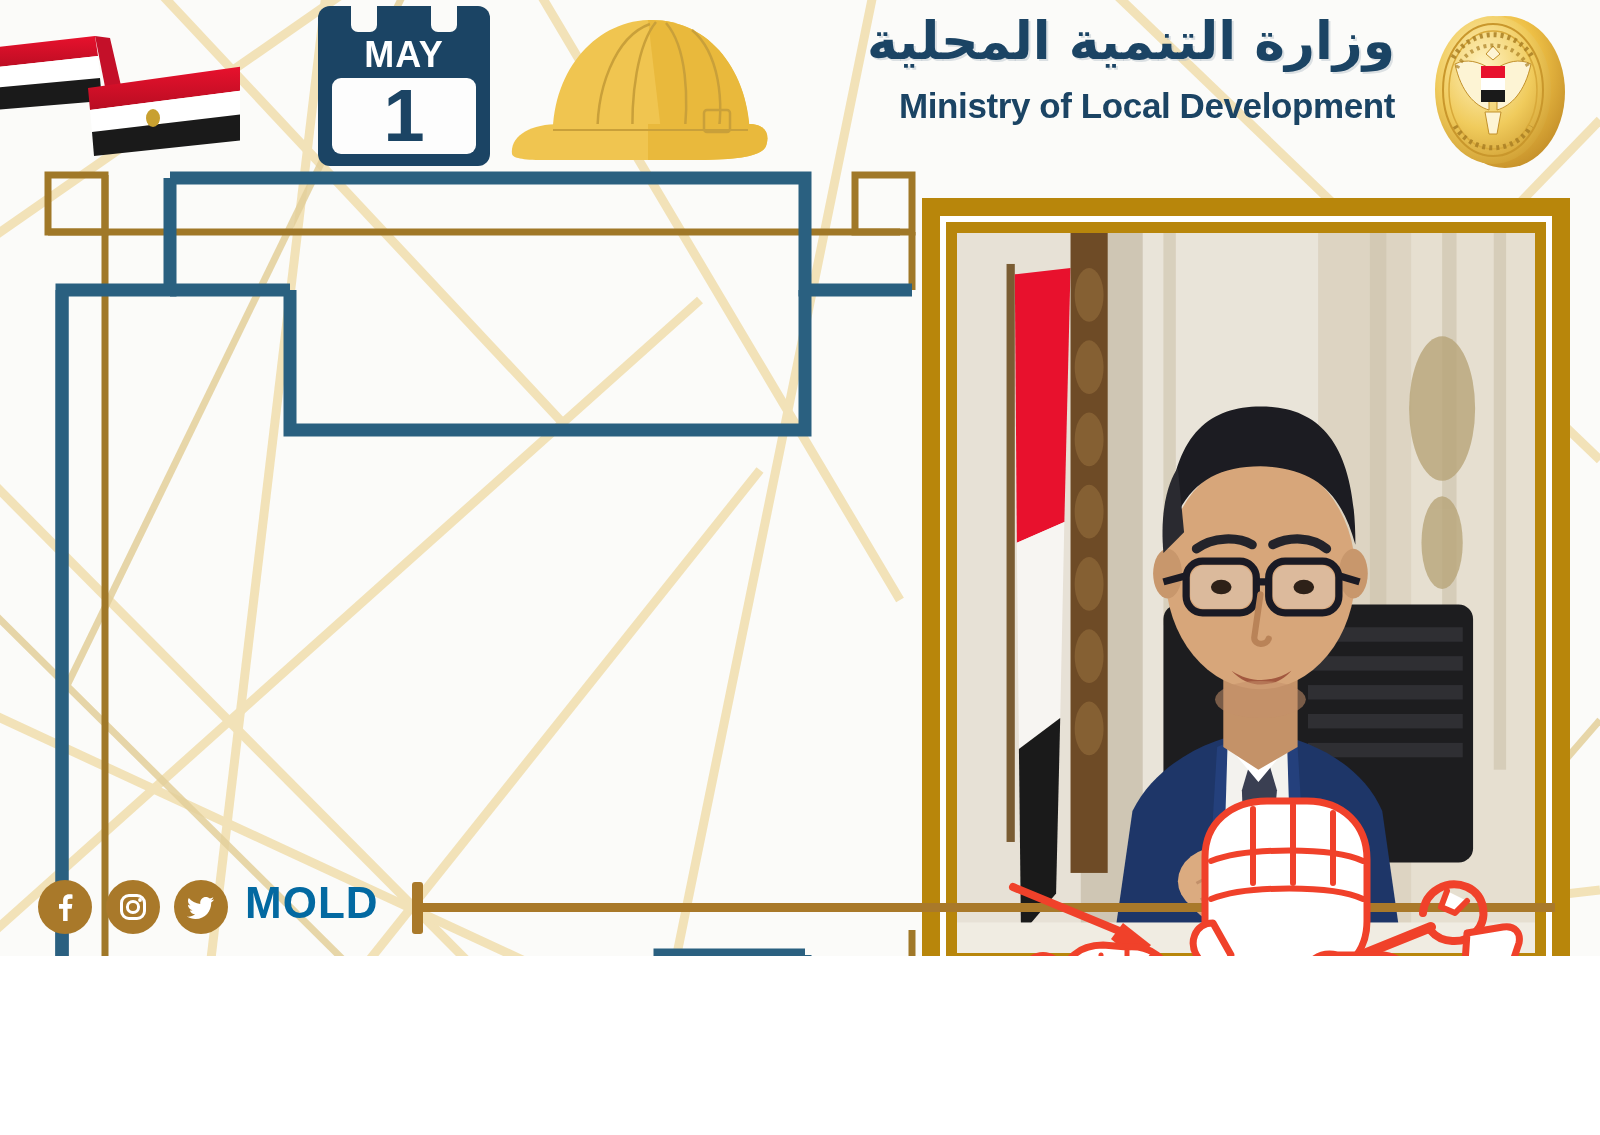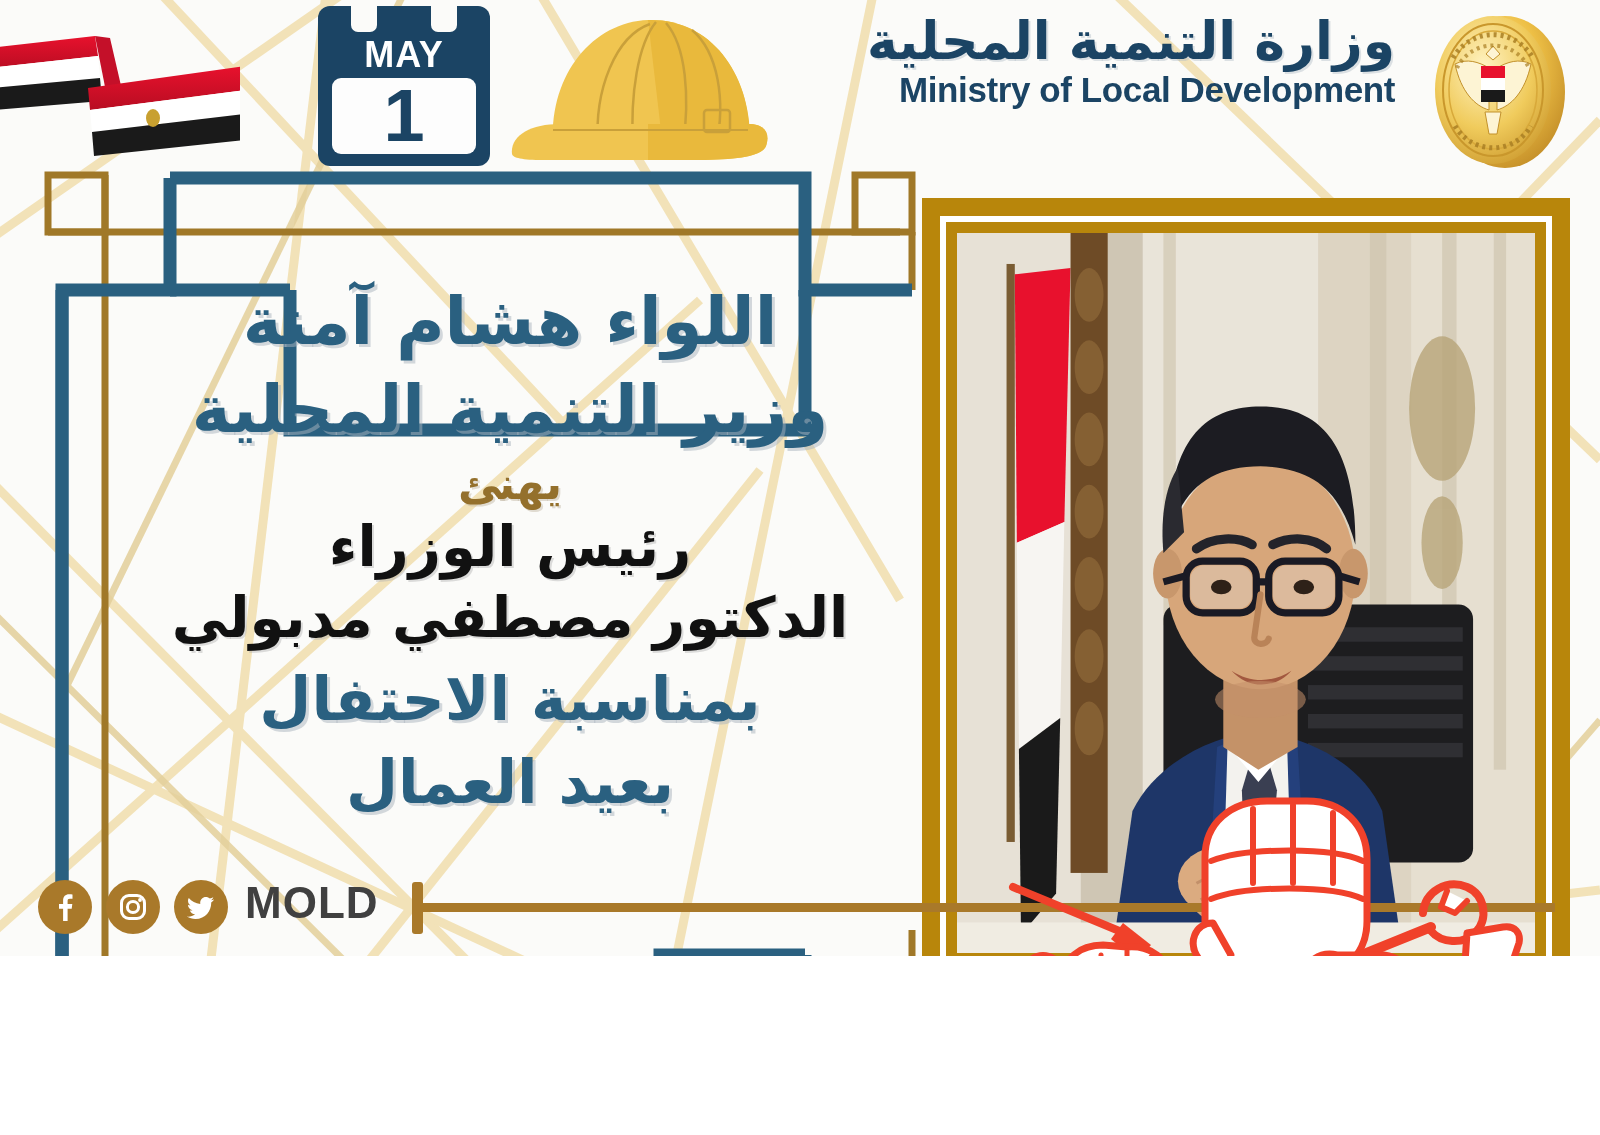--- a/index.html
+++ b/index.html
@@ -59,21 +59,21 @@
   }
   .min-ar{
     color:#1b4464;font-weight:bold;font-size:52px;line-height:1.05;
     direction:rtl;
     text-shadow:2px 2px 0 rgba(180,190,200,.45);
     font-family:"DejaVu Sans",sans-serif;
     white-space:nowrap;
   }
   .min-en{
     color:#1b4464;font-weight:bold;font-size:35px;line-height:1.1;
-    margin-top:2px;letter-spacing:-0.4px;
+    margin-top:18px;letter-spacing:-0.4px;
     font-family:"Liberation Sans",sans-serif;
     white-space:nowrap;
   }
   .emblem{position:absolute;right:10px;top:6px;width:185px;height:170px;z-index:7;}
 
   
   .frames{position:absolute;inset:0;z-index:3;pointer-events:none;}
 
   
   .content{
@@ -128,21 +128,21 @@
   .footer{position:absolute;left:0;bottom:0;width:1600px;height:120px;z-index:8;}
   .social{
     position:absolute;left:38px;bottom:22px;display:flex;gap:14px;align-items:center;
   }
   .sbtn{
     width:54px;height:54px;border-radius:50%;background:#a9792a;
     display:flex;align-items:center;justify-content:center;
   }
   .mold{
     position:absolute;left:245px;bottom:28px;
-    color:#404040;font-weight:bold;font-size:44px;letter-spacing:1px;
+    color:#0369a1;font-weight:bold;font-size:44px;letter-spacing:1px;
     font-family:"Liberation Sans",sans-serif;
   }
   .footer-bar{
     position:absolute;left:415px;bottom:44px;width:1140px;height:9px;background:#a9792a;
   }
   .footer-cap{
     position:absolute;left:412px;bottom:22px;width:11px;height:52px;
     background:#a9792a;border-radius:3px;
   }
 </style>
@@ -306,29 +306,20 @@
         <rect x="76" y="72" width="24" height="12" fill="#ffffff"></rect>
         <rect x="76" y="84" width="24" height="12" fill="#1a1a1a"></rect>
       </g>
 
       <path d="M 48,52 A 46,46 0 0 1 128,52" fill="none" stroke="#a97f24" stroke-width="5" stroke-dasharray="3 4" opacity="0.85"></path>
       <path d="M 52,62 A 40,40 0 0 1 124,62" fill="none" stroke="#a97f24" stroke-width="4" stroke-dasharray="3 4" opacity="0.7"></path>
       <path d="M 50,120 A 44,44 0 0 0 126,120" fill="none" stroke="#a97f24" stroke-width="5" stroke-dasharray="3 4" opacity="0.85"></path>
     </svg>
   </div>
 
-  <div class="content">
-    <div class="ln teal-big">اللواء هشام آمنة</div>
-    <div class="ln teal-big sp-1">وزير التنمية المحلية</div>
-    <div class="ln gold">يهنئ</div>
-    <div class="ln black sp-1">رئيس الوزراء</div>
-    <div class="ln black">الدكتور مصطفي مدبولي</div>
-    <div class="ln teal-mid sp-2">بمناسبة الاحتفال</div>
-    <div class="ln teal-mid">بعيد العمال</div>
-  </div>
 
   <div class="photo-wrap">
     <div class="photo-outer"></div>
     <div class="photo-inner">
       <svg class="photo-img" viewBox="0 0 560 700" preserveAspectRatio="xMidYMid slice">
 
         <rect width="560" height="700" fill="#ddd6c8"></rect>
         <rect x="0" y="0" width="120" height="700" fill="#e7e1d6"></rect>
         <rect x="120" y="0" width="60" height="700" fill="#cfc6b4"></rect>
         <rect x="180" y="0" width="170" height="700" fill="#e9e4d9"></rect>

